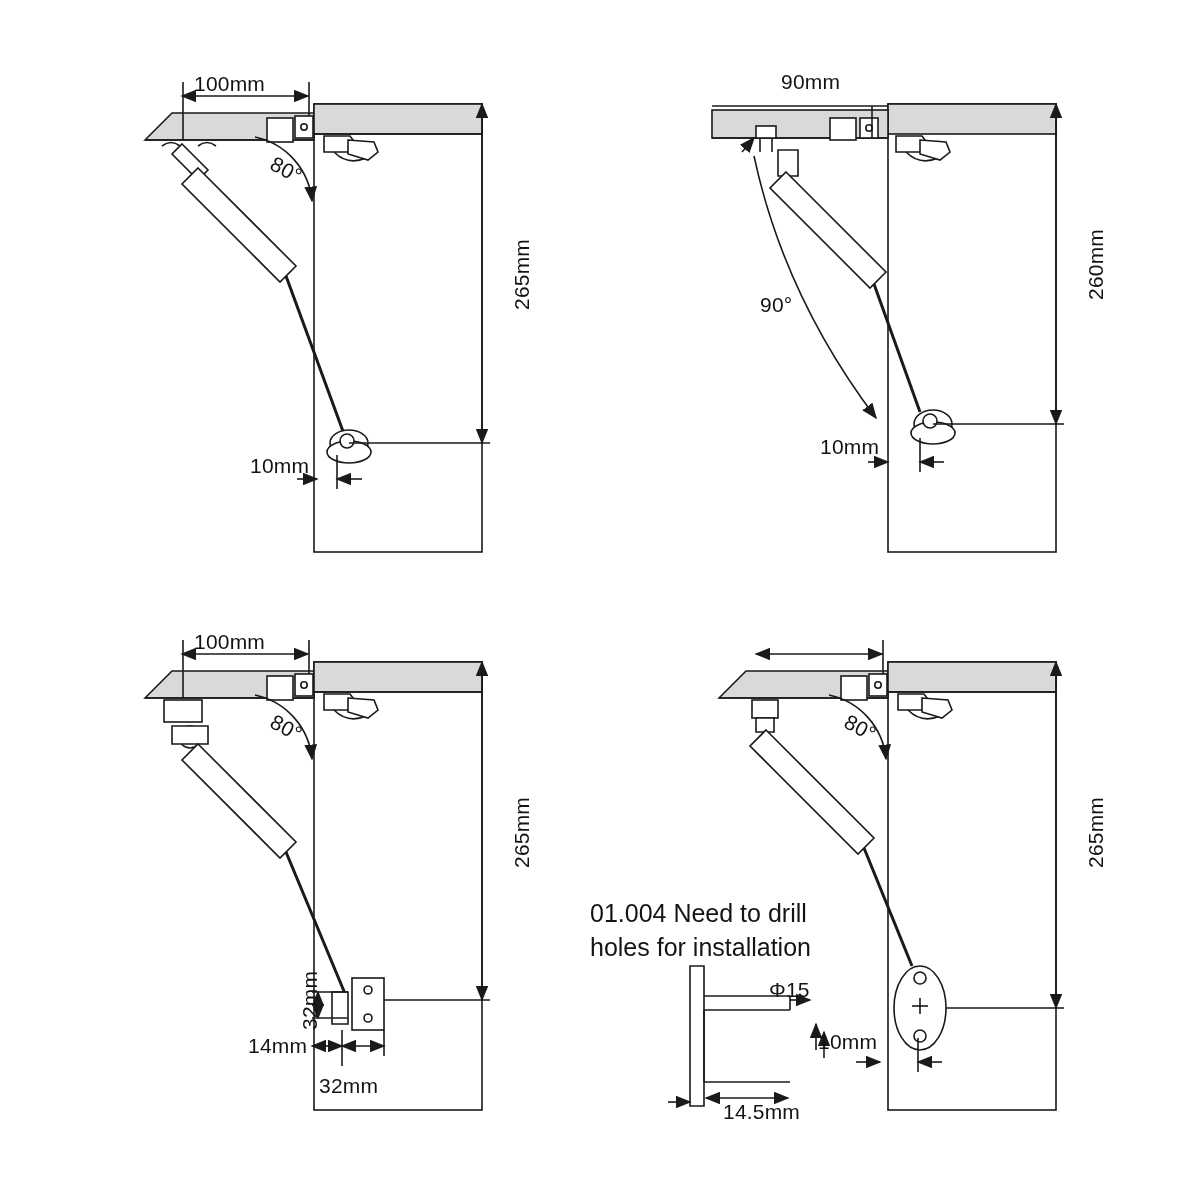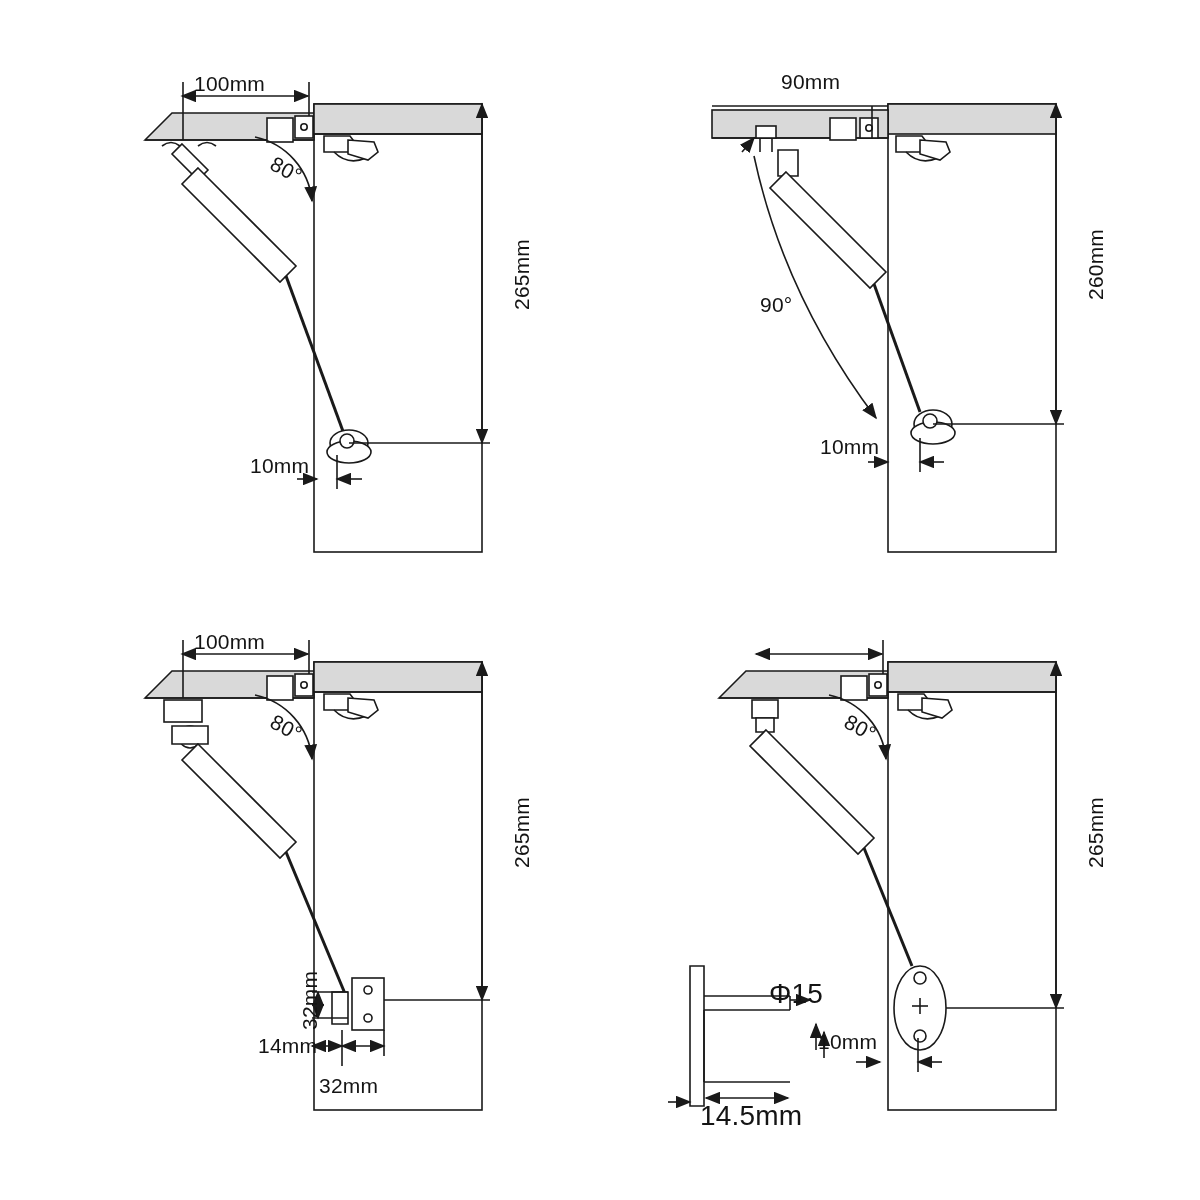--- a/index.html
+++ b/index.html
@@ -17,21 +17,21 @@
     font-family:"Liberation Sans", sans-serif;
     font-size:21px;
     color:#141414;
     white-space:nowrap;
     letter-spacing:0.2px;
   }
   .lbl.vert{
     transform-origin:0 0;
     transform:rotate(-90deg);
   }
-  .lbl.big{font-size:28px;}
+  .lbl.big{font-size:21px;}
   .note{
     position:absolute;
     font-size:25px;
     line-height:34px;
     color:#141414;
     white-space:pre-line;
   }
 </style>
 </head>
 <body>
@@ -243,23 +243,25 @@
 
   <div class="lbl" style="left:769px;top:70px;">90mm</div>
   <div class="lbl" style="left:748px;top:293px;">90°</div>
   <div class="lbl vert" style="left:1072px;top:300px;">260mm</div>
   <div class="lbl" style="left:808px;top:435px;">10mm</div>
 
   <div class="lbl" style="left:182px;top:630px;">100mm</div>
   <div class="lbl" style="left:258px;top:716px;transform:rotate(28deg);">80°</div>
   <div class="lbl vert" style="left:498px;top:868px;">265mm</div>
   <div class="lbl vert" style="left:286px;top:1030px;">32mm</div>
-  <div class="lbl" style="left:246px;top:1034px;">14mm</div>
+  <div class="lbl" style="left:236px;top:1034px;">14mm</div>
   <div class="lbl" style="left:307px;top:1074px;">32mm</div>
 
   <div class="lbl" style="left:832px;top:716px;transform:rotate(28deg);">80°</div>
   <div class="lbl vert" style="left:1072px;top:868px;">265mm</div>
   <div class="lbl" style="left:806px;top:1030px;">10mm</div>
 
+  <div class="note" style="left:578px;top:896px;">01.004 Need to drill
+holes for installation</div>
   <div class="lbl big" style="left:757px;top:978px;">Φ15</div>
-  <div class="lbl big" style="left:688px;top:1100px;">14.5mm</div>
+  <div class="lbl big" style="left:711px;top:1100px;">14.5mm</div>
 
 </div>
 
 </body></html>

